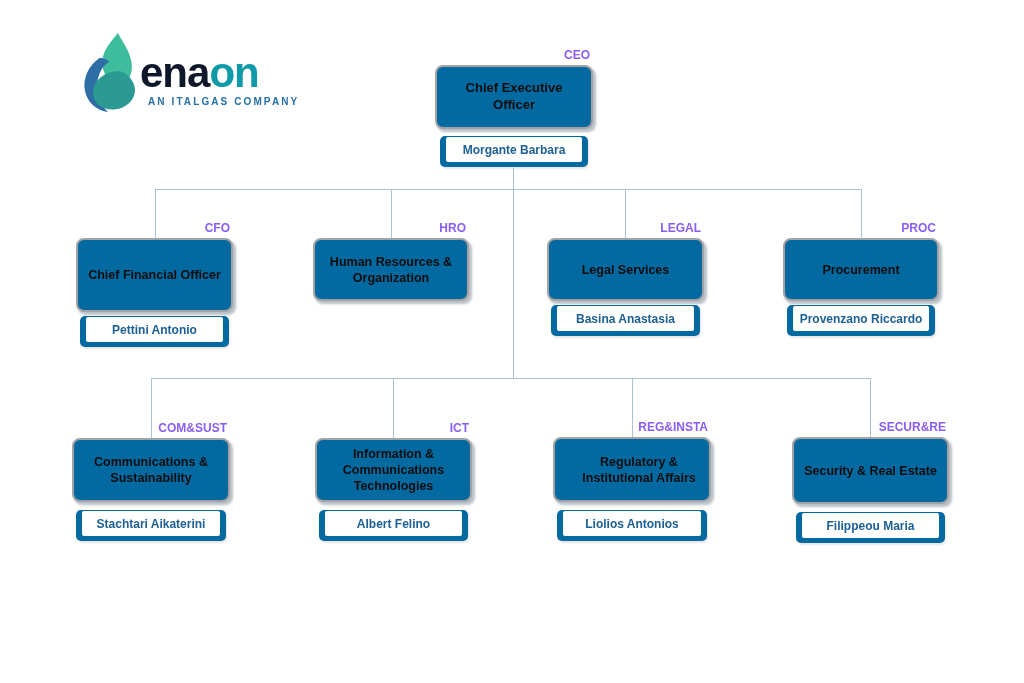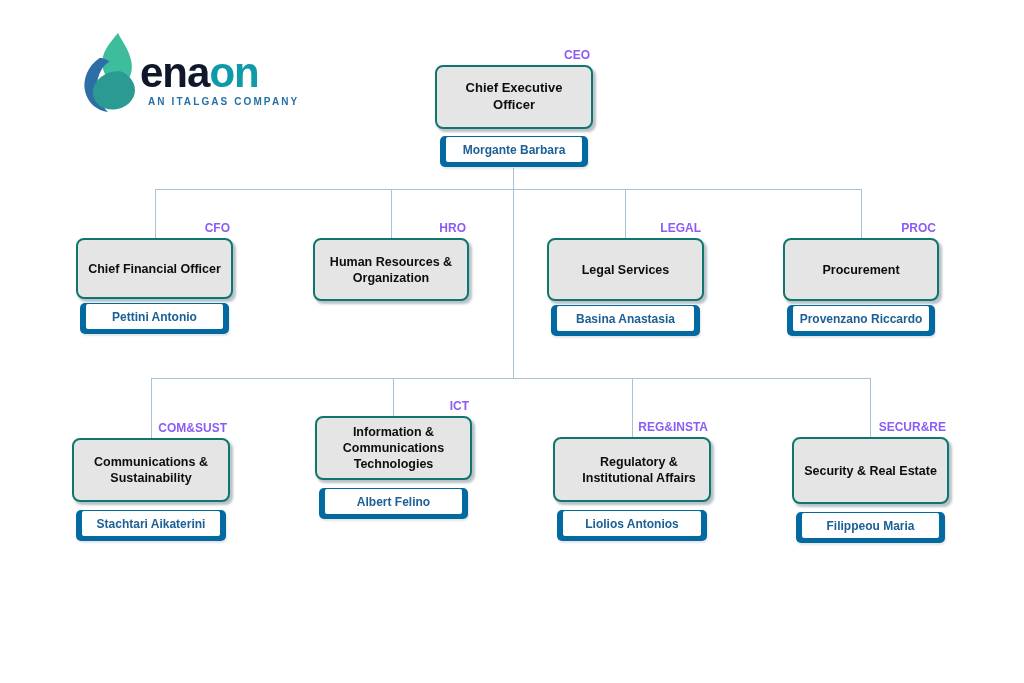--- a/index.html
+++ b/index.html
@@ -17,21 +17,21 @@
   
   .line{position:absolute;background:#a9c2d4;}
   
   .node{position:absolute;}
   .code{
     position:absolute;top:-17px;right:3px;font-size:12px;font-weight:700;color:#8b5cf6;
     white-space:nowrap;
   }
   .box{
     box-sizing:border-box;width:100%;display:flex;align-items:center;justify-content:center;
-    background:#e5e5e5;border:2px solid #0f766e;border-radius:8px;
+    background:#0369a1;border:2px solid #a3a3a3;border-radius:8px;
     box-shadow:2.5px 3px 2.5px rgba(100,115,130,0.45);
     text-align:center;font-weight:700;color:#0d0d0d;font-size:12.5px;line-height:1.28;
     padding:2px 6px;
   }
   .plate{
     position:relative;margin:4px 4px 0 4px;height:31px;background:#0369a1;border-radius:5px;
     box-shadow:1px 2px 2px rgba(0,0,0,0.10);
   }
   .plate-inner{
     position:absolute;left:6px;right:6px;top:1px;bottom:5px;background:#ffffff;border-radius:2px;
@@ -72,21 +72,21 @@
     <div class="box" style="height:64px;font-size:13px;">
         <span>Chief Executive Officer</span>
       </div>
     <div class="plate" style="margin:7px 5px 0 5px;">
         <div class="plate-inner">Morgante Barbara</div>
       </div>
   </div>
 
   <div class="node" style="left:76px;top:238px;width:157px;">
     <div class="code">CFO</div>
-    <div class="box" style="height:61px;">
+    <div class="box" style="height:74px;">
         <span>Chief Financial Officer</span>
       </div>
     <div class="plate">
         <div class="plate-inner">Pettini Antonio</div>
       </div>
   </div>
 
   <div class="node" style="left:313px;top:238px;width:156px;">
     <div class="code">HRO</div>
     <div class="box" style="height:63px;">
@@ -117,21 +117,21 @@
   <div class="node" style="left:72px;top:438px;width:158px;">
     <div class="code">COM&amp;SUST</div>
     <div class="box" style="height:64px;">
         <span>Communications &amp; Sustainability</span>
       </div>
     <div class="plate" style="margin-top:8px;">
         <div class="plate-inner">Stachtari Aikaterini</div>
       </div>
   </div>
 
-  <div class="node" style="left:315px;top:416px;width:157px;">
+  <div class="node" style="left:315px;top:438px;width:157px;">
     <div class="code">ICT</div>
     <div class="box" style="height:64px;">
         <span>Information &amp; Communications Technologies</span>
       </div>
     <div class="plate" style="margin-top:8px;">
         <div class="plate-inner">Albert Felino</div>
       </div>
   </div>
 
   <div class="node" style="left:553px;top:437px;width:158px;">

